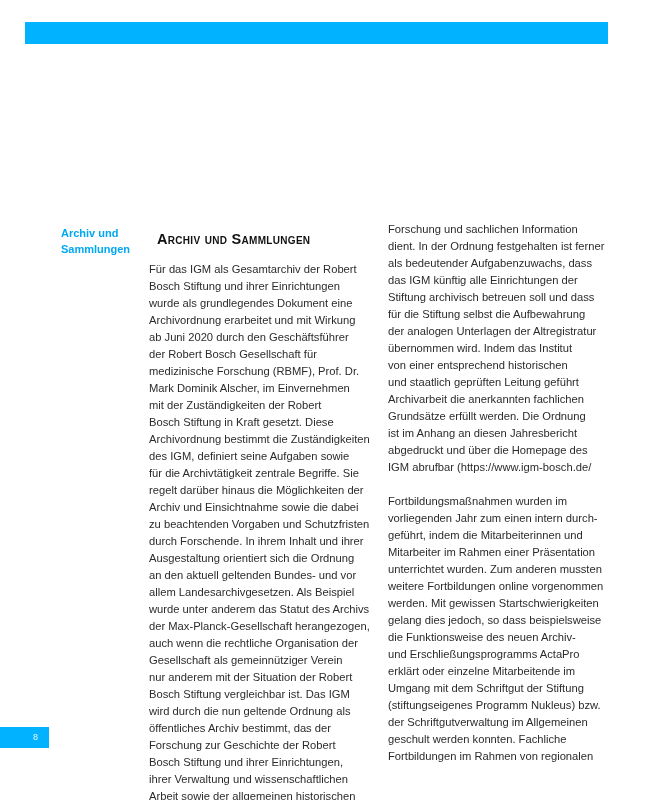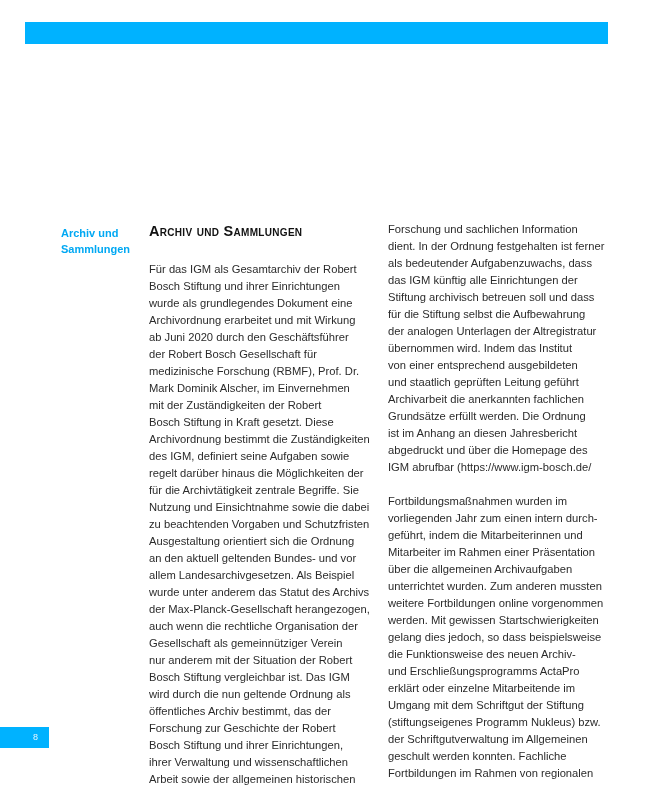--- a/index.html
+++ b/index.html
@@ -30,21 +30,21 @@
       width: 90px;
       font-size: 11px;
       font-weight: bold;
       line-height: 16px;
       color: #00a8f3;
     }
     .heading {
       position: absolute;
       left: 149px;
       top: 222px;
-      margin: 0;
+      margin: 8px;
       font-size: 14.5px;
       font-weight: bold;
       font-variant: small-caps;
       letter-spacing: 0.3px;
       color: #111111;
       line-height: 18px;
       white-space: nowrap;
     }
     .col {
       position: absolute;
@@ -105,24 +105,25 @@
     <span class="line">wurde als grundlegendes Dokument eine</span>
     <span class="line">Archivordnung erarbeitet und mit Wirkung</span>
     <span class="line">ab Juni 2020 durch den Geschäftsführer</span>
     <span class="line">der Robert Bosch Gesellschaft für</span>
     <span class="line">medizinische Forschung (RBMF), Prof. Dr.</span>
     <span class="line">Mark Dominik Alscher, im Einvernehmen</span>
     <span class="line">mit der Zuständigkeiten der Robert</span>
     <span class="line">Bosch Stiftung in Kraft gesetzt. Diese</span>
     <span class="line">Archivordnung bestimmt die Zuständigkeiten</span>
     <span class="line">des IGM, definiert seine Aufgaben sowie</span>
+    <span class="line">für die Archivtätigkeit zentrale Begriffe. Sie</span>
     <span class="line">regelt darüber hinaus die Möglichkeiten der</span>
-    <span class="line">für die Archivtätigkeit zentrale Begriffe. Sie</span>
-    <span class="line">Nutzung und Einsichtnahme sowie die dabei</span>
+    <span class="line">Archiv und Einsichtnahme sowie die dabei</span>
     <span class="line">zu beachtenden Vorgaben und Schutzfristen</span>
+    <span class="line">durch Forschende. In ihrem Inhalt und ihrer</span>
     <span class="line">Ausgestaltung orientiert sich die Ordnung</span>
     <span class="line">an den aktuell geltenden Bundes- und vor</span>
     <span class="line">allem Landesarchivgesetzen. Als Beispiel</span>
     <span class="line">wurde unter anderem das Statut des Archivs</span>
     <span class="line">der Max-Planck-Gesellschaft herangezogen,</span>
     <span class="line">auch wenn die rechtliche Organisation der</span>
     <span class="line">Gesellschaft als gemeinnütziger Verein</span>
     <span class="line">nur anderem mit der Situation der Robert</span>
     <span class="line">Bosch Stiftung vergleichbar ist. Das IGM</span>
     <span class="line">wird durch die nun geltende Ordnung als</span>
@@ -136,35 +137,34 @@
 <div class="col col-right">
   <div id="right-p1">
       <span class="line">Forschung und sachlichen Information</span>
       <span class="line">dient. In der Ordnung festgehalten ist ferner</span>
       <span class="line">als bedeutender Aufgabenzuwachs, dass</span>
       <span class="line">das IGM künftig alle Einrichtungen der</span>
       <span class="line">Stiftung archivisch betreuen soll und dass</span>
       <span class="line">für die Stiftung selbst die Aufbewahrung</span>
       <span class="line">der analogen Unterlagen der Altregistratur</span>
       <span class="line">übernommen wird. Indem das Institut</span>
-      <span class="line">von einer entsprechend ausgebildeten</span>
+      <span class="line">von einer entsprechend historischen</span>
       <span class="line">und staatlich geprüften Leitung geführt</span>
       <span class="line">Archivarbeit die anerkannten fachlichen</span>
       <span class="line">Grundsätze erfüllt werden. Die Ordnung</span>
       <span class="line">ist im Anhang an diesen Jahresbericht</span>
       <span class="line">abgedruckt und über die Homepage des</span>
       <span class="line">IGM abrufbar (https://www.igm-bosch.de/</span>
     </div>
   <span class="para-gap"></span>
   <div id="right-p2">
       <span class="line">Fortbildungsmaßnahmen wurden im</span>
       <span class="line">vorliegenden Jahr zum einen intern durch-</span>
       <span class="line">geführt, indem die Mitarbeiterinnen und</span>
       <span class="line">Mitarbeiter im Rahmen einer Präsentation</span>
-      <span class="line">über die allgemeinen Archivaufgaben</span>
       <span class="line">unterrichtet wurden. Zum anderen mussten</span>
       <span class="line">weitere Fortbildungen online vorgenommen</span>
       <span class="line">werden. Mit gewissen Startschwierigkeiten</span>
       <span class="line">gelang dies jedoch, so dass beispielsweise</span>
       <span class="line">die Funktionsweise des neuen Archiv-</span>
       <span class="line">und Erschließungsprogramms ActaPro</span>
       <span class="line">erklärt oder einzelne Mitarbeitende im</span>
       <span class="line">Umgang mit dem Schriftgut der Stiftung</span>
       <span class="line">(stiftungseigenes Programm Nukleus) bzw.</span>
       <span class="line">der Schriftgutverwaltung im Allgemeinen</span>

